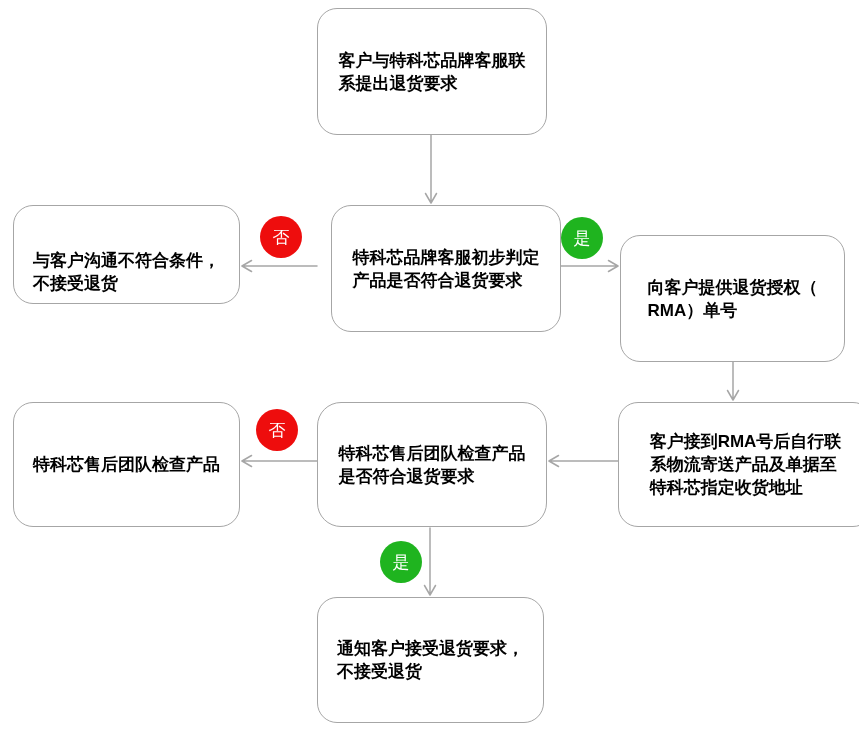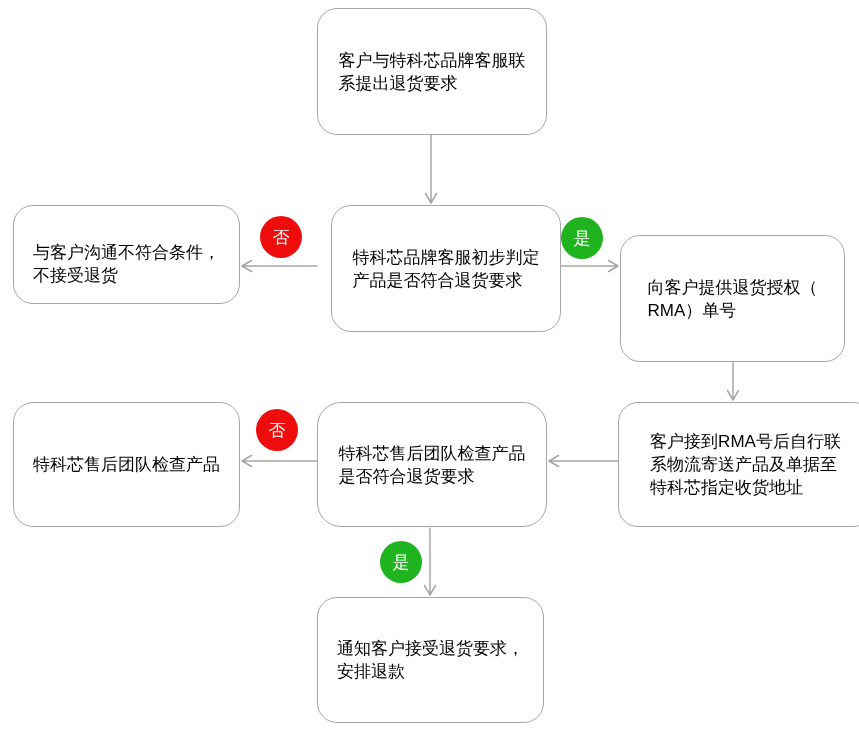--- a/index.html
+++ b/index.html
@@ -25,21 +25,22 @@
   }
   .node {
     position: absolute;
     box-sizing: border-box;
     background: var(--background, #FFFFFF);
     border: 1.5px solid var(--node-border, #A6A6A6);
     border-radius: 20px;
     display: flex;
     align-items: center;
     justify-content: center;
-    padding: 16px 14px;
+    padding: 8px 14px;
+    font-weight: bold;
   }
   .node-text {
     white-space: pre-line;
     text-align: left;
     font-size: 17px;
     line-height: 23px;
     color: var(--node-text, #000000);
   }
   .n-start        { left: 317px; top:   8px; width: 230px; height: 127px; }
   .n-judge        { left: 331px; top: 205px; width: 230px; height: 127px; }
@@ -112,21 +113,21 @@
     <span class="node-text">特科芯售后团队检查产品
 是否符合退货要求</span>
   </div>
 
   <div class="node n-reject-ret">
     <span class="node-text">特科芯售后团队检查产品</span>
   </div>
 
   <div class="node n-refund">
     <span class="node-text">通知客户接受退货要求，
-安排退款</span>
+不接受退货</span>
   </div>
 
   <div class="badge badge-no b-no1">否</div>
   <div class="badge badge-yes b-yes1">是</div>
   <div class="badge badge-no b-no2">否</div>
   <div class="badge badge-yes b-yes2">是</div>
 
 </div>
 
 </body></html>

